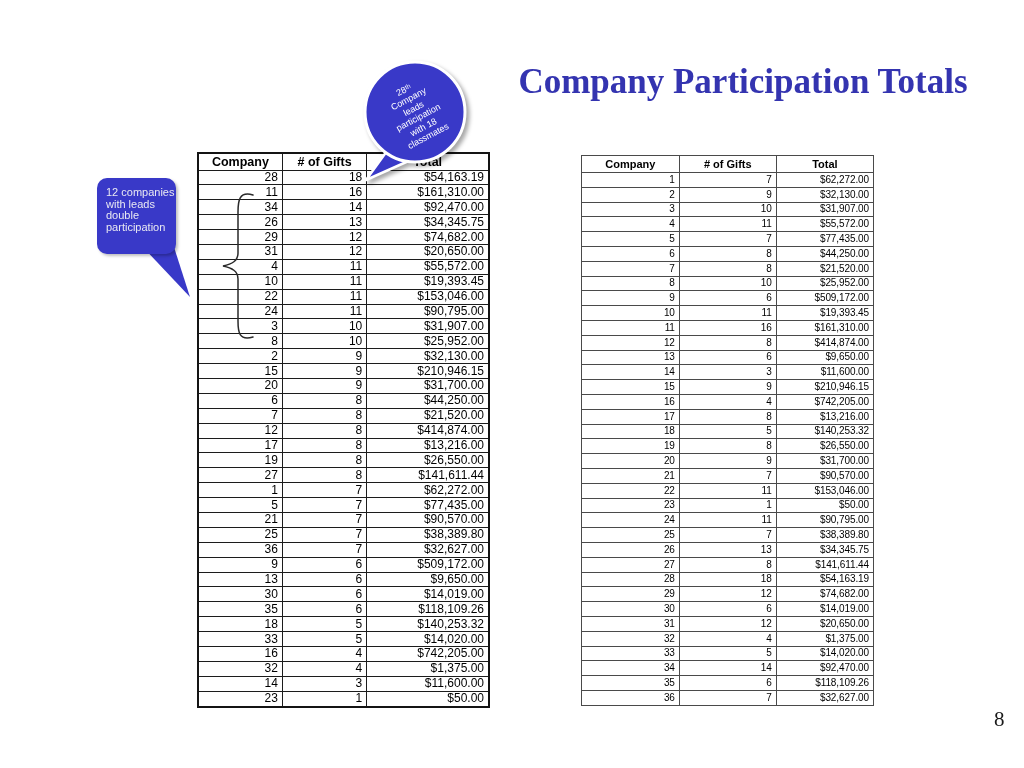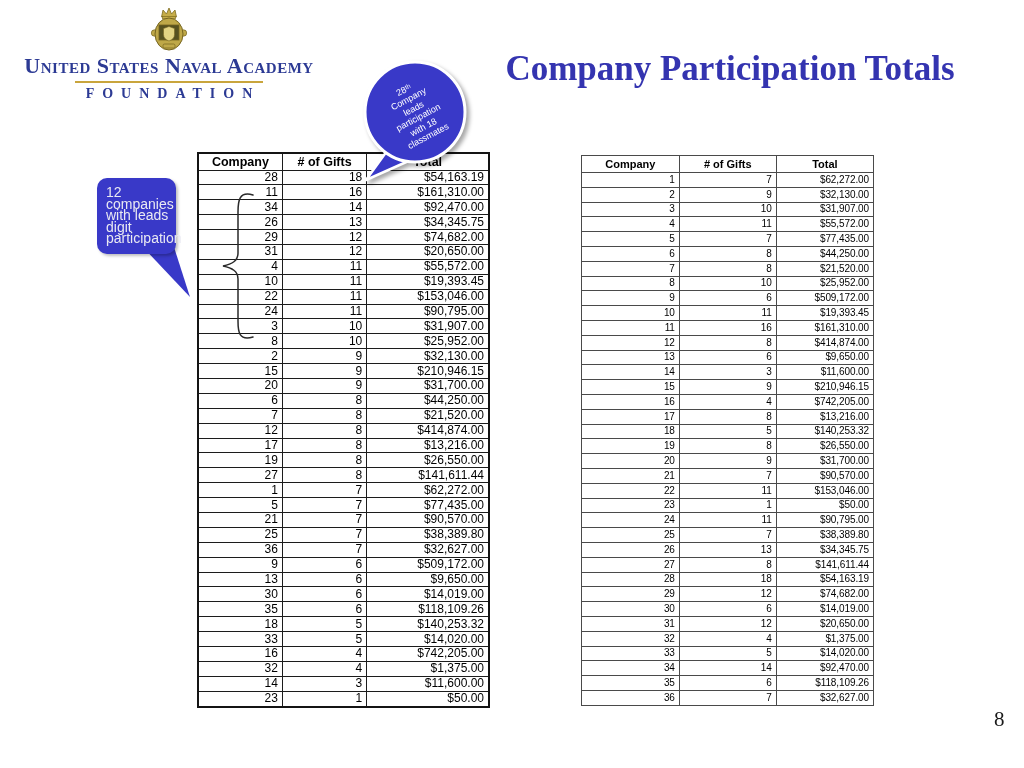--- a/index.html
+++ b/index.html
@@ -20,21 +20,21 @@
     font-family:"Liberation Serif",serif;font-variant:small-caps;font-weight:bold;
     font-size:22px;white-space:nowrap;color:var(--logo-navy);letter-spacing:.5px;
   }
   .logo-rule{height:2px;background:var(--gold);width:188px;margin:2px auto 3px auto;}
   .logo-line2{
     font-family:"Liberation Serif",serif;font-weight:bold;font-size:14px;
     letter-spacing:8px;text-indent:8px;color:var(--logo-navy);
   }
   
   .title{
-    position:absolute;left:460px;top:46px;width:534px;margin:3px;text-align:center;
+    position:absolute;left:460px;top:46px;width:534px;margin:16px;text-align:center;
     font-family:"Liberation Serif",serif;font-weight:bold;font-size:35px;
     color:var(--title-blue);white-space:nowrap;
   }
   
   .table-wrap{position:absolute;z-index:1;}
   .table-wrap.left{left:197px;top:152px;width:293px;height:556px;}
   .table-wrap.right{left:581px;top:155px;width:293px;height:551px;}
   table{width:100%;height:100%;border-collapse:collapse;table-layout:fixed;background:#fff;}
   thead tr{height:17px;}
   th{font-weight:bold;text-align:center;padding:0;white-space:nowrap;}
@@ -54,49 +54,34 @@
   
   .bubble-text{
     position:absolute;left:369px;top:67px;width:94px;height:92px;z-index:4;
     transform:rotate(-28deg);display:flex;flex-direction:column;align-items:center;justify-content:center;
     color:#fff;font-size:9px;line-height:10.5px;text-align:center;
   }
   .note{
     position:absolute;left:97px;top:178px;width:79px;height:76px;z-index:4;
     background:var(--accent-blue);border-radius:10px;
     box-shadow:2px 2px 3px rgba(0,0,0,.25);
-    color:#e9e9f2;font-size:14px;line-height:11.5px;
+    color:#e9e9f2;font-size:11px;line-height:11.5px;
     padding:9px 0 0 9px;box-sizing:border-box;text-align:left;
   }
   
   .page-num{
     position:absolute;left:994px;top:707px;font-family:"Liberation Serif",serif;
     font-size:21px;color:#1a1a1a;z-index:2;
   }
 </style>
 </head>
 <body>
 
 <div class="slide">
 
-  <div class="logo">
-    <svg class="crest" width="38" height="46" viewBox="0 0 38 46">
-      <path d="M11.5,11 L13,4 L16.5,8 L19,2 L21.5,8 L25,4 L26.5,11 Z" fill="#c6ad49" stroke="#7d6b1e" stroke-width="0.8"></path>
-      <rect x="12.5" y="10.5" width="13" height="2.5" fill="#c6ad49" stroke="#7d6b1e" stroke-width="0.6"></rect>
-      <circle cx="4.5" cy="27" r="3.2" fill="#bfa848" stroke="#756420" stroke-width="0.7"></circle>
-      <circle cx="33.5" cy="27" r="3.2" fill="#bfa848" stroke="#756420" stroke-width="0.7"></circle>
-      <ellipse cx="19" cy="28" rx="14" ry="16" fill="#bfa848" stroke="#756420" stroke-width="1"></ellipse>
-      <rect x="9" y="19" width="20" height="15" fill="#565120" stroke="#756420" stroke-width="0.8"></rect>
-      <path d="M19,20.5 l5.5,2 v6 q0,4.5 -5.5,6.5 q-5.5,-2 -5.5,-6.5 v-6 Z" fill="#e3d483" stroke="#756420" stroke-width="0.6"></path>
-      <rect x="13" y="38" width="12" height="4" rx="1.5" fill="#bfa848" stroke="#756420" stroke-width="0.7"></rect>
-    </svg>
-    <div class="logo-line1">United States Naval Academy</div>
-    <div class="logo-rule"></div>
-    <div class="logo-line2">FOUNDATION</div>
-  </div>
 
   <h1 class="title">Company Participation Totals</h1>
 
   <div class="table-wrap left">
     <table>
       <colgroup>
           <col class="c1">
           <col class="c2">
           <col class="c3">
         </colgroup>
@@ -508,19 +493,19 @@
       <div>Company</div>
       <div>leads</div>
       <div>participation</div>
       <div>with 18</div>
       <div>classmates</div>
     </div>
 
   <div class="note">
       <div>12 companies</div>
       <div>with leads</div>
-      <div>digit</div>
+      <div>double</div>
       <div>participation</div>
     </div>
 
   <div class="page-num">8</div>
 
 </div>
 
 </body></html>

